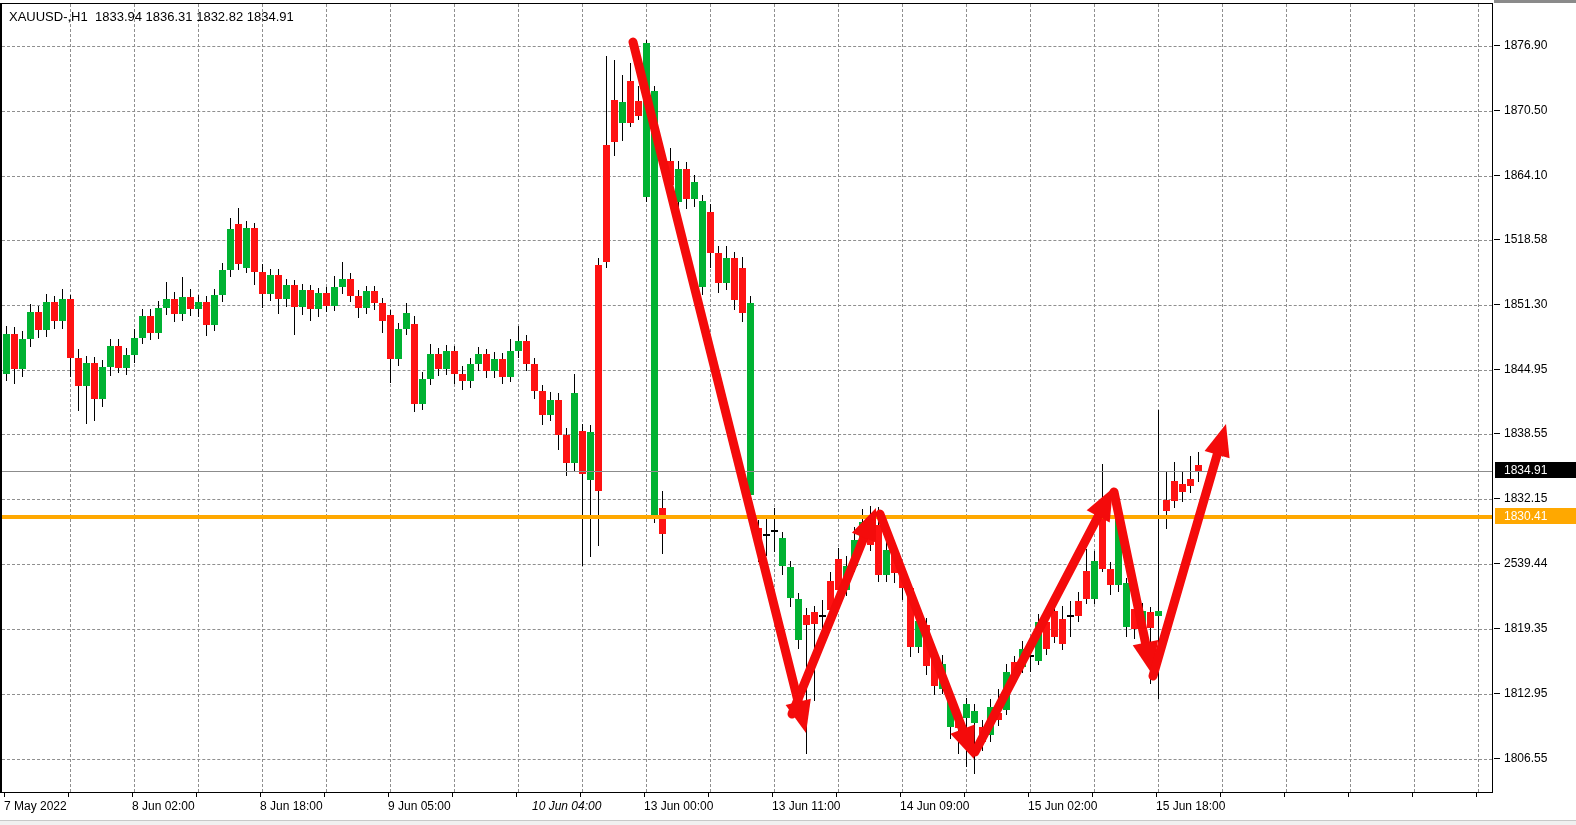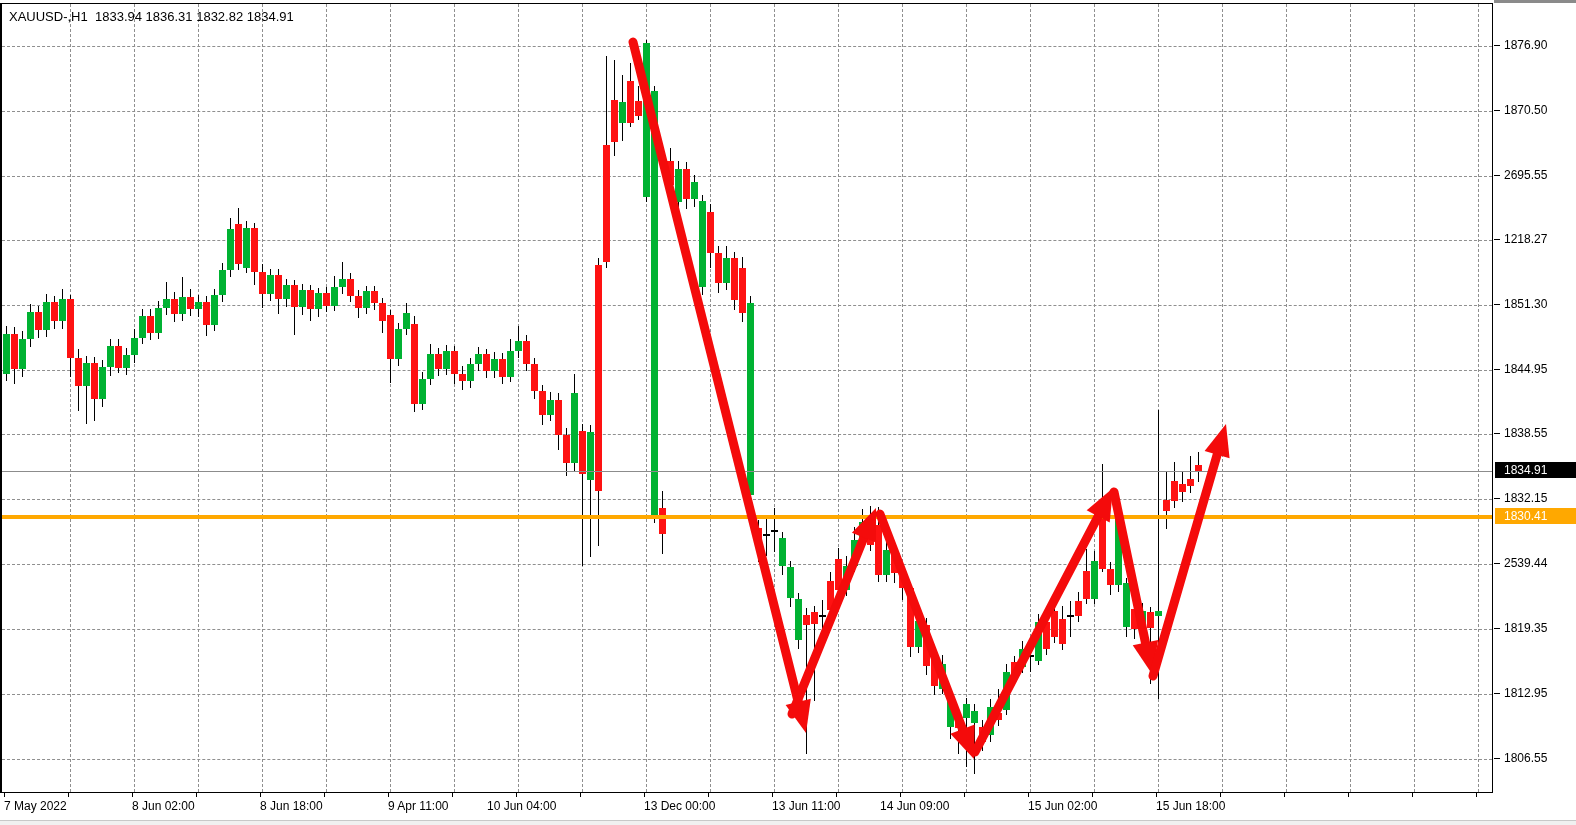--- a/index.html
+++ b/index.html
@@ -389,23 +389,23 @@
       <polygon points="1152,674 1132.73413756878,645.3324827586814 1158.18529921717,640.0185039529736" fill="#F40B0B"></polygon>
       <line x1="1153" y1="676" x2="1219.8786502814046" y2="445.1312346450143" stroke="#F40B0B" stroke-width="9" stroke-linecap="round"></line>
       <polygon points="1226,424 1229.582857245006,458.35350249919077 1204.609579937262,451.1191801044871" fill="#F40B0B"></polygon>
     </svg>
   <div id="paxis">
       <div class="ptick" style="top: 42px;"></div>
       <div class="plabel" style="top: 35px;">1876.90</div>
       <div class="ptick" style="top: 106.832px;"></div>
       <div class="plabel" style="top: 99.832px;">1870.50</div>
       <div class="ptick" style="top: 171.664px;"></div>
-      <div class="plabel" style="top: 164.664px;">2695.55</div>
+      <div class="plabel" style="top: 164.664px;">1864.10</div>
       <div class="ptick" style="top: 236.496px;"></div>
-      <div class="plabel" style="top: 229.496px;">1218.27</div>
+      <div class="plabel" style="top: 229.496px;">1518.58</div>
       <div class="ptick" style="top: 301.328px;"></div>
       <div class="plabel" style="top: 294.328px;">1851.30</div>
       <div class="ptick" style="top: 365.654px;"></div>
       <div class="plabel" style="top: 358.654px;">1844.95</div>
       <div class="ptick" style="top: 430.486px;"></div>
       <div class="plabel" style="top: 423.486px;">1838.55</div>
       <div class="ptick" style="top: 495.317px;"></div>
       <div class="plabel" style="top: 488.317px;">1832.15</div>
       <div class="ptick" style="top: 560.149px;"></div>
       <div class="plabel" style="top: 553.149px;">2539.44</div>
@@ -439,23 +439,23 @@
       <div class="ttick" style="left: 1092px;"></div>
       <div class="ttick" style="left: 1156px;"></div>
       <div class="ttick" style="left: 1220px;"></div>
       <div class="ttick" style="left: 1284px;"></div>
       <div class="ttick" style="left: 1348px;"></div>
       <div class="ttick" style="left: 1412px;"></div>
       <div class="ttick" style="left: 1476px;"></div>
       <div class="tlabel" style="left: 4px;">7 May 2022</div>
       <div class="tlabel" style="left: 132px;">8 Jun 02:00</div>
       <div class="tlabel" style="left: 260px;">8 Jun 18:00</div>
-      <div class="tlabel" style="left: 388px;">9 Apr 11:00</div>
-      <div class="tlabel" style="left: 487px;">10 Jun 04:00</div>
-      <div class="tlabel" style="left: 644px;">13 Dec 00:00</div>
+      <div class="tlabel" style="left: 388px;">9 Jun 05:00</div>
+      <div class="tlabel" style="left: 532px; font-style: italic;">10 Jun 04:00</div>
+      <div class="tlabel" style="left: 644px;">13 Jun 00:00</div>
       <div class="tlabel" style="left: 772px;">13 Jun 11:00</div>
-      <div class="tlabel" style="left: 880px;">14 Jun 09:00</div>
+      <div class="tlabel" style="left: 900px;">14 Jun 09:00</div>
       <div class="tlabel" style="left: 1028px;">15 Jun 02:00</div>
       <div class="tlabel" style="left: 1156px;">15 Jun 18:00</div>
     </div>
   <div id="topright"></div>
   <div id="bottomstrip"></div>
 </div>
 
 </body></html>

